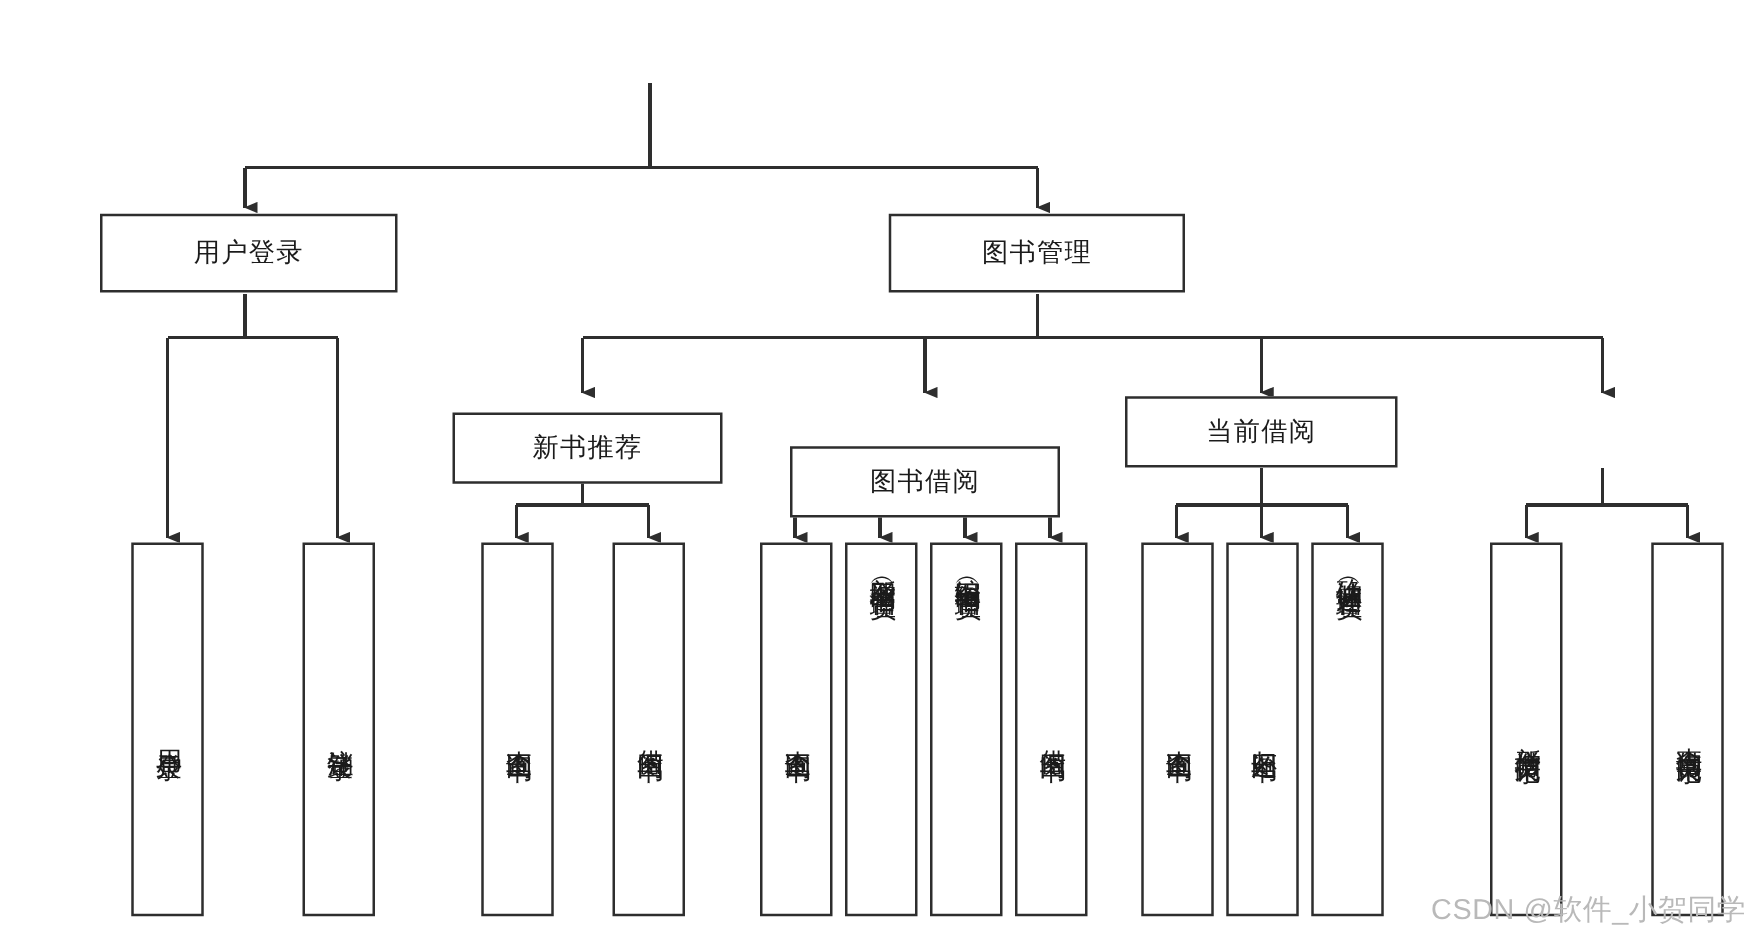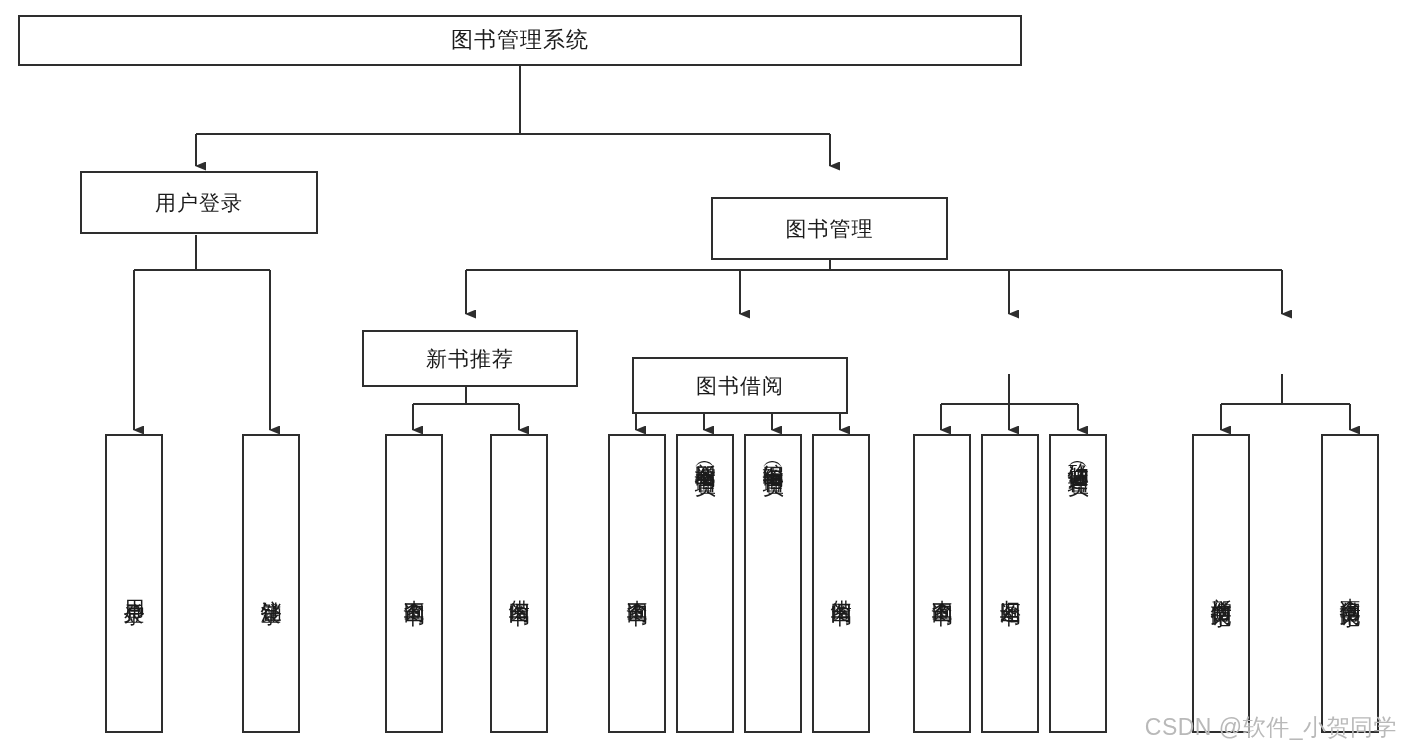--- a/index.html
+++ b/index.html
@@ -128,40 +128,40 @@
       <path d="M1009,404 L1009,430" marker-end="url(#arrowhead)"></path>
       <path d="M1078,404 L1078,430" marker-end="url(#arrowhead)"></path>
 
       <path d="M1282,374 L1282,404"></path>
       <path d="M1221,404 L1350,404"></path>
       <path d="M1221,404 L1221,430" marker-end="url(#arrowhead)"></path>
       <path d="M1350,404 L1350,430" marker-end="url(#arrowhead)"></path>
     </g>
   </svg>
 
-  <div class="node horizontal root" style="left:18px; top:15px; width:1004px; height:51px;">
-    <span>图书管理系统</span>
-  </div>
 
   <div class="node horizontal" style="left:80px; top:171px; width:238px; height:63px;">
     <span>用户登录</span>
   </div>
 
-  <div class="node horizontal" style="left:711px; top:171px; width:237px; height:63px;margin-top:26px;">
+  <div class="node horizontal" style="left:711px; top:171px; width:237px; height:63px;">
     <span>图书管理</span>
   </div>
 
   <div class="node horizontal" style="left:362px; top:330px; width:216px; height:57px;">
     <span>新书推荐</span>
   </div>
 
   <div class="node horizontal" style="left:632px; top:317px; width:216px; height:57px;margin-top:40px;">
     <span>图书借阅</span>
   </div>
 
+  <div class="node horizontal" style="left:900px; top:317px; width:218px; height:57px;">
+    <span>当前借阅</span>
+  </div>
 
 
   <div class="node leaf" style="left:105px; top:434px; width:58px; height:299px;">
     <div class="leaf-wrap">
       <span class="vlabel">用户登录</span>
     </div>
   </div>
 
   <div class="node leaf" style="left:242px; top:434px; width:58px; height:299px;">
     <div class="leaf-wrap">

